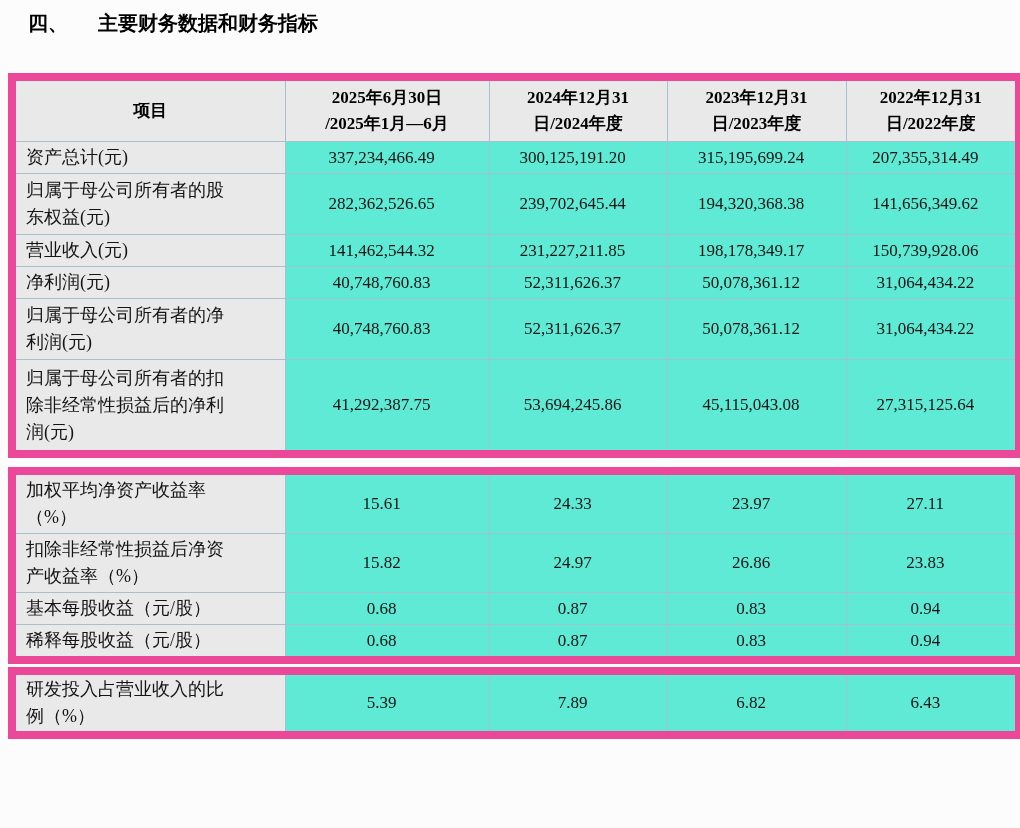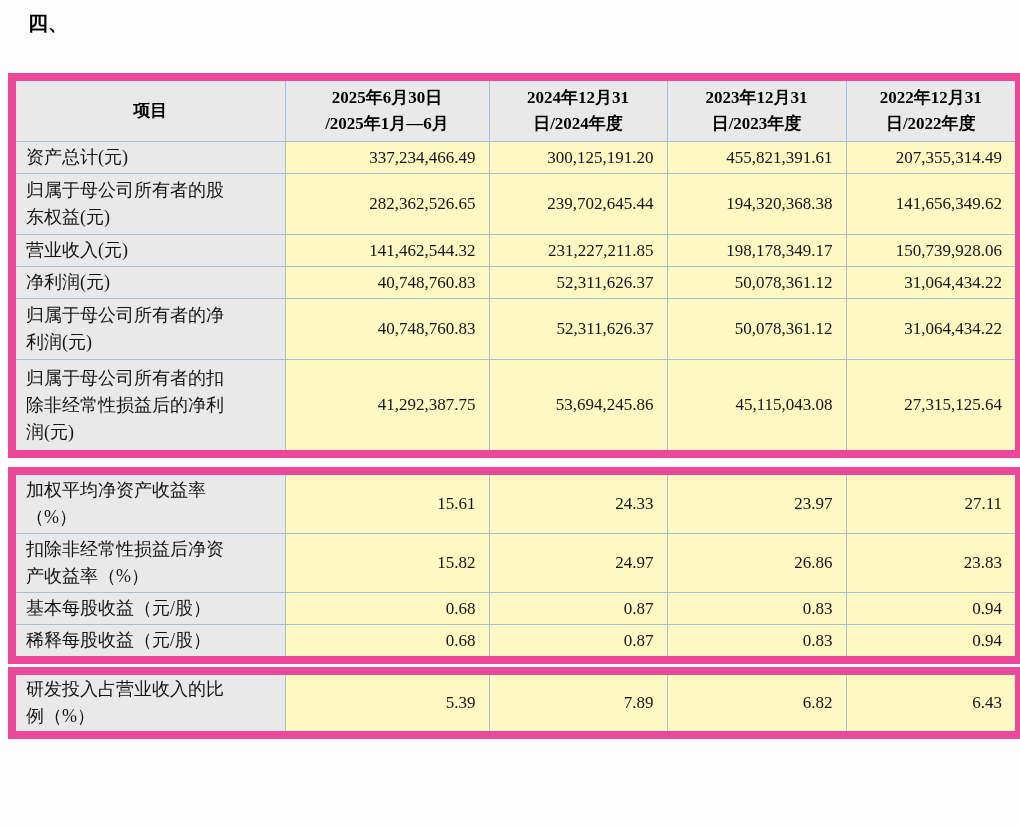--- a/index.html
+++ b/index.html
@@ -27,40 +27,41 @@
     font-size:17px;line-height:26px;text-align:center;
     height:56px;padding:2px;
   }
   td.lbl{
     background:#e9e9e9;text-align:left;
     padding:1px 14px 1px 10px;
     font-size:18px;line-height:27px;
     white-space:pre-line;
   }
   td.val{
-    background:#fef9c3;text-align:right;
+    background:#5eead4;text-align:center;
     padding:1px 13px 1px 2px;
     font-size:17px;
     margin-top:44px;
   }
   tr.rh1 td{height:29px;}
   tr.rh2 td{height:58px;}
   tr.rh3 td{height:88px;}
   tr.rh2b td{height:56px;}
   tr.rhl td{height:50px;}
   .t1{margin-top:36px;margin-bottom:9px;}
   .t2{margin-bottom:3px;}
 </style>
 </head>
 <body>
 
 <div class="page">
 
   <h1 class="doc-title">
     <span>四、</span>
+    <span>主要财务数据和财务指标</span>
   </h1>
 
   <table class="fin t1">
     <colgroup>
       <col style="width:273px">
         <col style="width:204px">
         <col style="width:178px">
         <col style="width:179px">
         <col style="width:173px">
     </colgroup>
@@ -83,21 +84,21 @@
       </th>
       <th class="hdr">
         <div>2022年12月31</div>
         <div>日/2022年度</div>
       </th>
     </tr>
     <tr class="rh1">
       <td class="lbl">资产总计(元)</td>
       <td class="val">337,234,466.49</td>
       <td class="val">300,125,191.20</td>
-      <td class="val">455,821,391.61</td>
+      <td class="val">315,195,699.24</td>
       <td class="val">207,355,314.49</td>
     </tr>
     <tr class="rh2">
       <td class="lbl">归属于母公司所有者的股
 东权益(元)</td>
       <td class="val">282,362,526.65</td>
       <td class="val">239,702,645.44</td>
       <td class="val">194,320,368.38</td>
       <td class="val">141,656,349.62</td>
     </tr>

